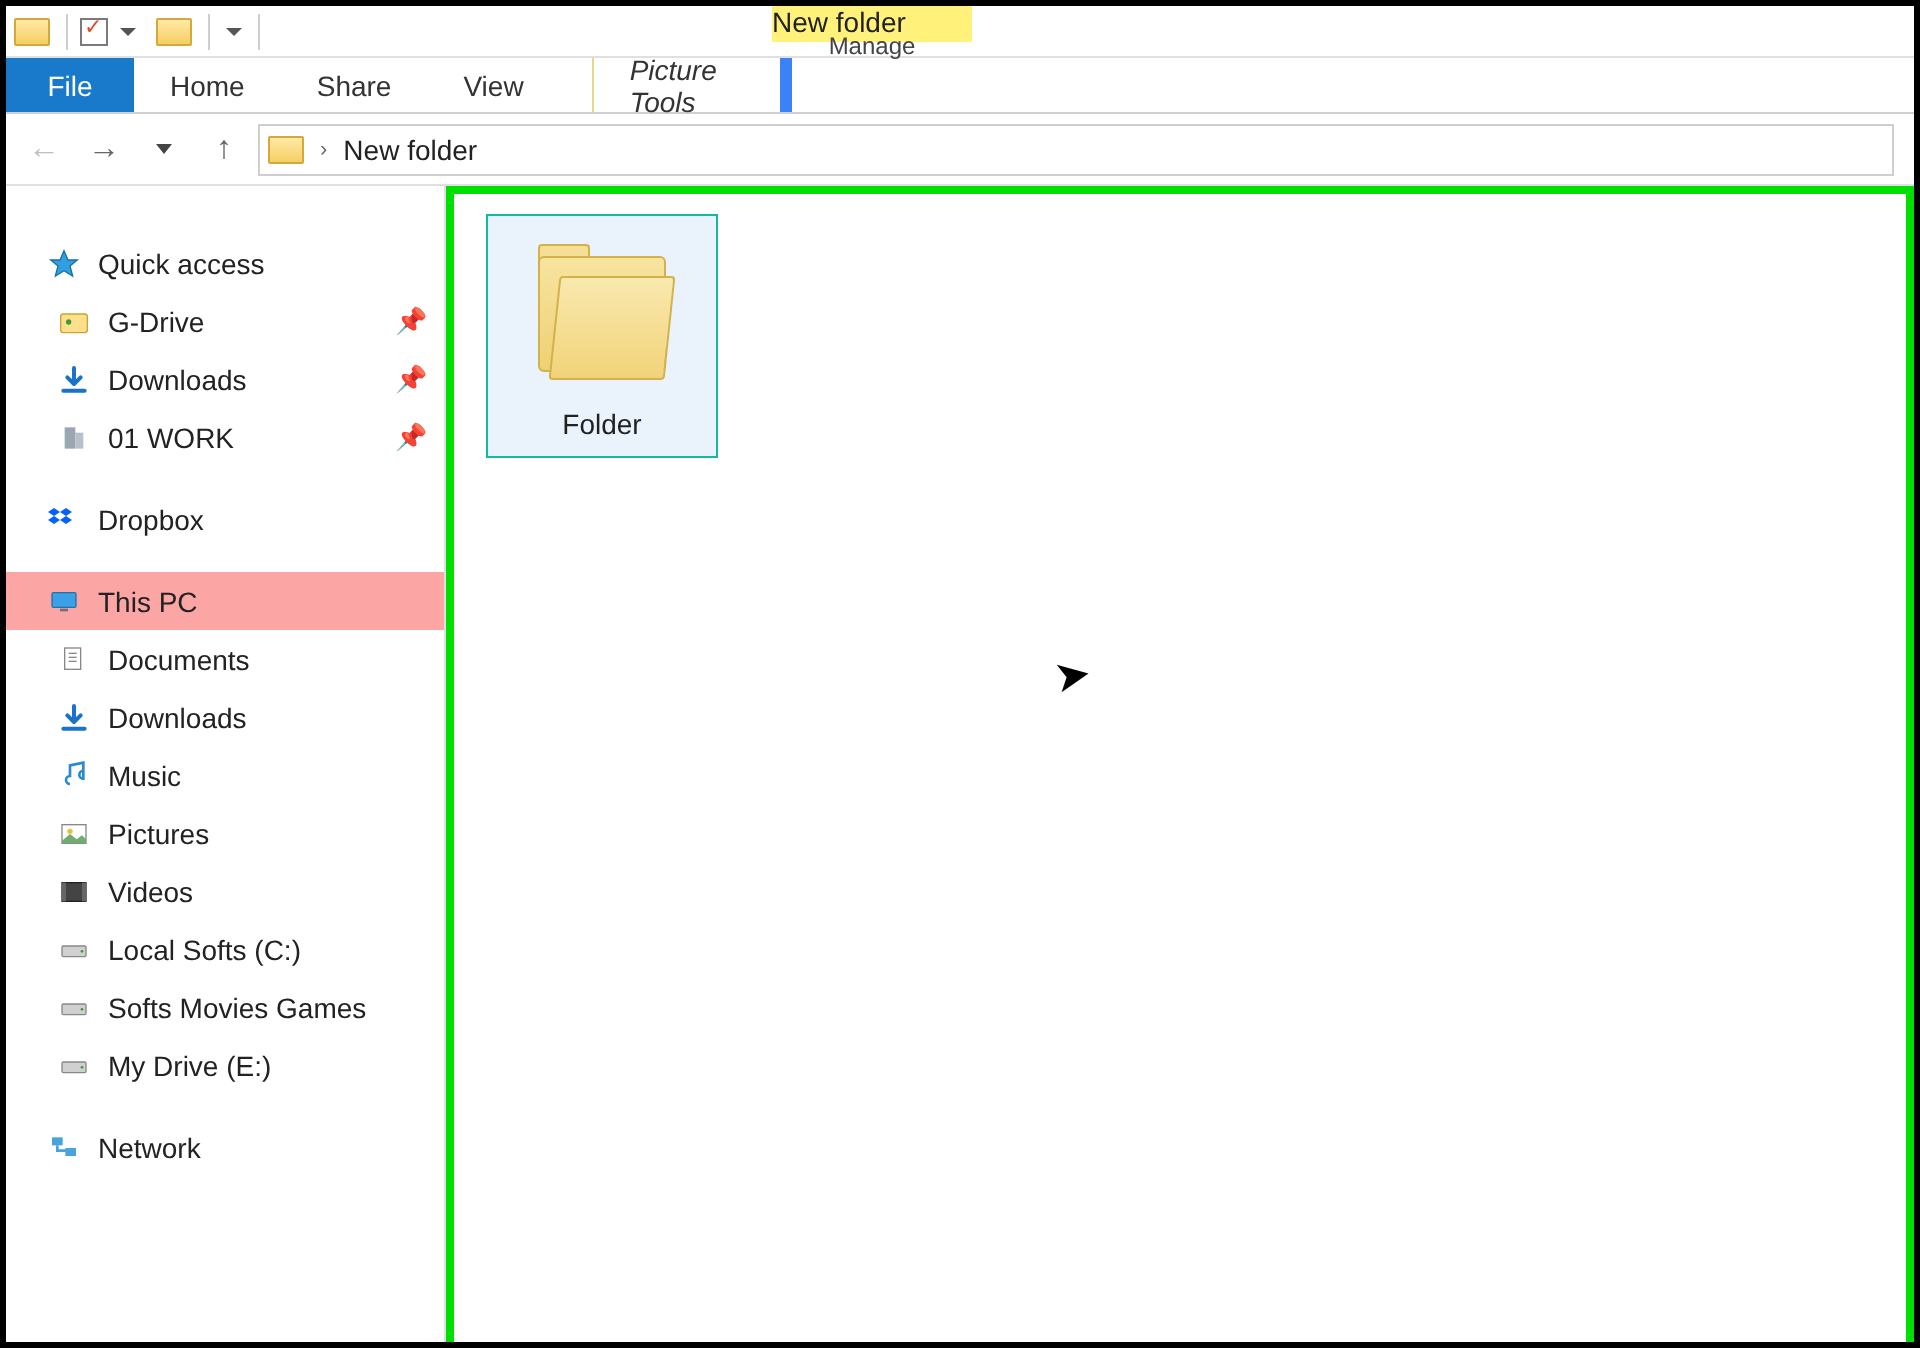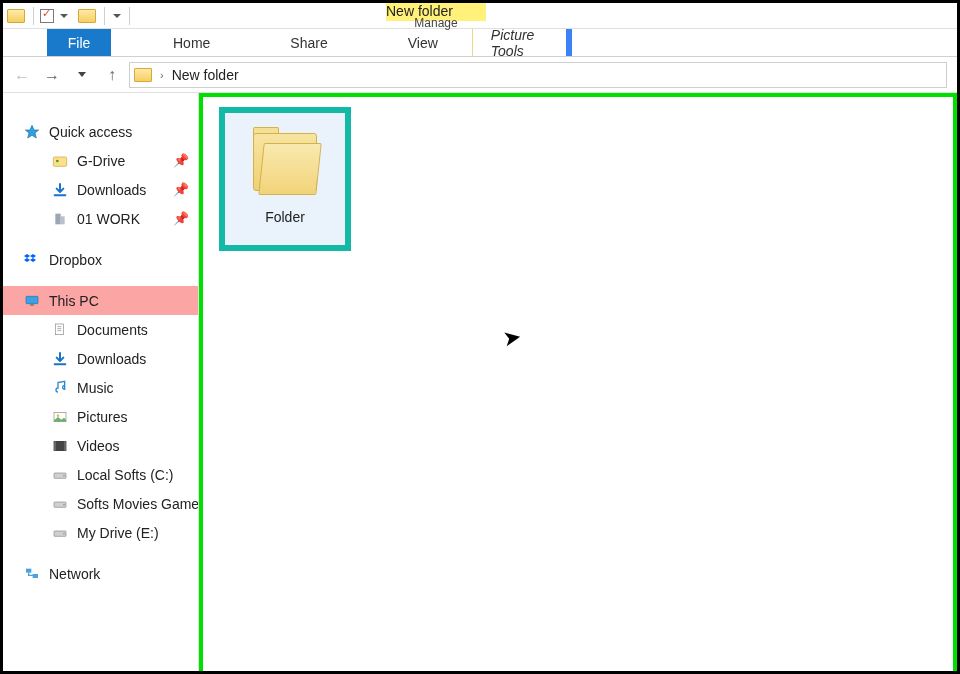--- a/index.html
+++ b/index.html
@@ -84,21 +84,20 @@
     background: #fff;
     border-bottom: 1px solid #d0d0d0;
   }
   .ribbon .tab {
     padding: 0 18px;
     display: flex;
     align-items: center;
     font-size: 14px;
     color: #333;
     cursor: default;
-    margin-left: 44px;
   }
   .ribbon .tab.file {
     background: #1979ca;
     color: #fff;
     width: 64px;
     justify-content: center;
     padding: 0;
   }
   .ribbon .tab.tool {
     width: 100px;
@@ -149,35 +148,35 @@
     color: #666; font-size: 11px;
   }
   .addressbar .crumb { color: #222; }
 
   
   .main {
     display: flex;
     height: calc(674px - 6px - 26px - 28px - 36px);
   }
   .sidebar {
-    width: 196px;
+    width: 220px;
     border-right: 1px solid #e0e0e0;
     padding-top: 24px;
     overflow: hidden;
   }
   .tree-item {
     display: flex;
     align-items: center;
     height: 29px;
     padding-left: 20px;
     gap: 8px;
     color: #222;
     white-space: nowrap;
   }
-  .tree-item.child { padding-left: 48px; }
+  .tree-item.child { padding-left: 25px; }
   .tree-item.selected { background: #fca5a5; }
   .tree-item .pin {
     margin-left: auto;
     margin-right: 8px;
     color: #8a8a8a;
     font-size: 13px;
   }
   .ico {
     width: 18px; height: 16px; flex: none;
     display: flex; align-items: center; justify-content: center;
@@ -188,24 +187,24 @@
   
   .content {
     flex: 1;
     border-top: 4px solid #00e000;
     border-left: 4px solid #00e000;
     border-right: 4px solid #00e000;
     position: relative;
     padding: 10px 0 0 16px;
   }
   .file-item {
-    width: 132px;
-    border: 6px solid #14b8a6;
+    width: 116px;
+    border: 1px solid #14b8a6;
     background: #eaf3fc;
-    padding: 14px 0 20px 0;
+    padding: 14px 0 8px 0;
     display: flex;
     flex-direction: column;
     align-items: center;
     gap: 10px;
   }
   .big-folder {
     width: 72px; height: 72px; position: relative;
   }
   .big-folder .back {
     position:absolute; left:4px; top:6px; width:64px; height:58px;

